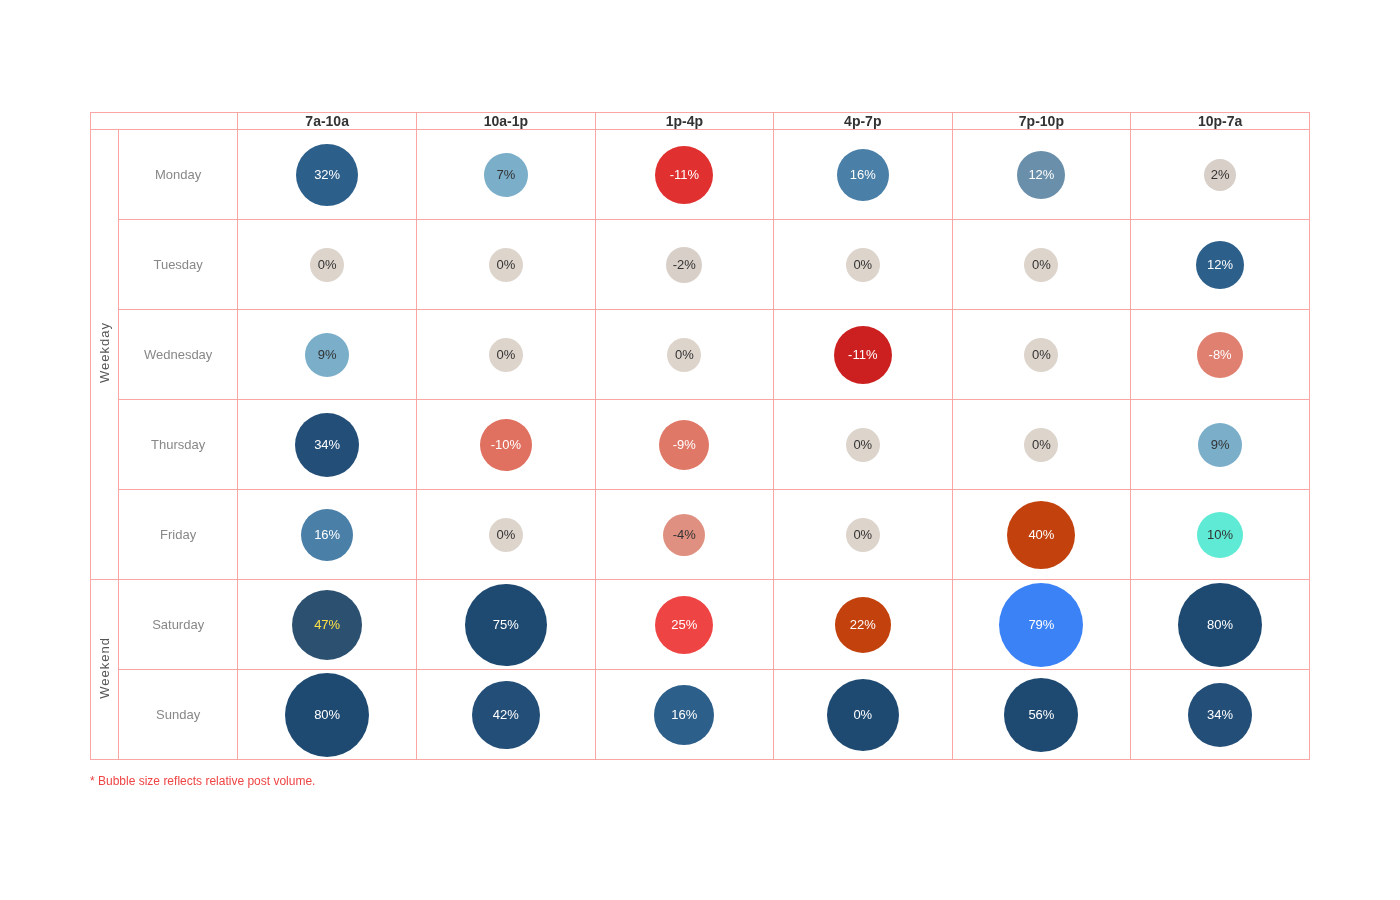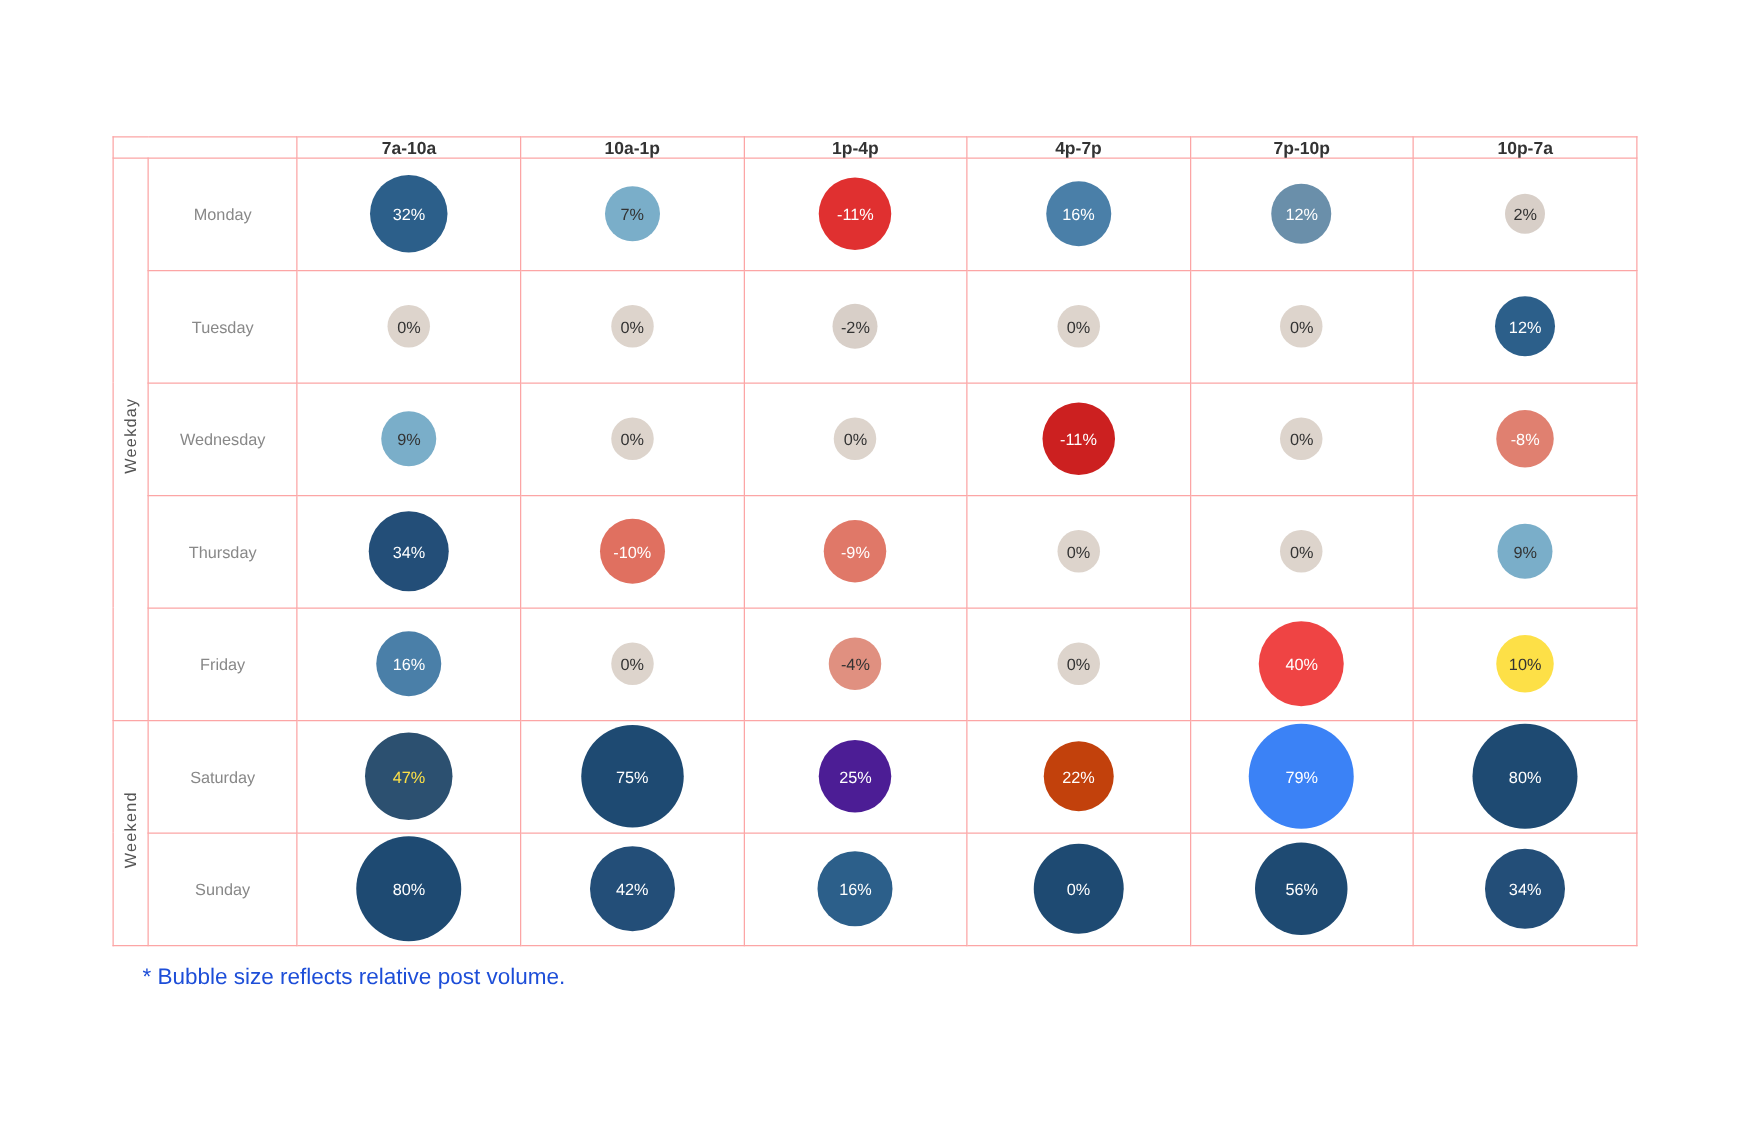--- a/index.html
+++ b/index.html
@@ -75,24 +75,23 @@
       border-radius: 50%;
       display: flex;
       align-items: center;
       justify-content: center;
       font-size: 13px;
       font-weight: 500;
       color: #333;
       flex-shrink: 0;
     }
     .footnote {
-      font-size: 18px;
-      color: #1d4ed8;
+      font-size: 12px;
+      color: #ef4444;
       margin-top: 14px;
-      margin-left: 24px;
     }
     .weekday-section-cell {
       vertical-align: middle;
       text-align: center;
       border: 1px solid #ccc;
     }
     .weekend-section-cell {
       vertical-align: middle;
       text-align: center;
       border: 1px solid #ccc;
@@ -269,45 +268,45 @@
               <div class="bubble" style="width: 42px; height: 42px; background-color: rgb(224, 144, 128); color: rgb(51, 51, 51);">-4%</div>
             </div>
           </td>
           <td class="data-cell">
             <div class="bubble-wrap">
               <div class="bubble" style="width: 34px; height: 34px; background-color: rgb(221, 212, 204); color: rgb(51, 51, 51);">0%</div>
             </div>
           </td>
           <td class="data-cell">
             <div class="bubble-wrap">
-              <div class="bubble" style="width: 68px; height: 68px; background-color: #ef4444; color: rgb(255, 255, 255); text-align: right;">40%</div>
-            </div>
-          </td>
-          <td class="data-cell">
-            <div class="bubble-wrap">
-              <div class="bubble" style="width: 46px; height: 46px; background-color: #fde047; color: rgb(51, 51, 51);">10%</div>
+              <div class="bubble" style="width: 68px; height: 68px; background-color: #c2410c; color: rgb(255, 255, 255); text-align: right;">40%</div>
+            </div>
+          </td>
+          <td class="data-cell">
+            <div class="bubble-wrap">
+              <div class="bubble" style="width: 46px; height: 46px; background-color: #5eead4; color: rgb(51, 51, 51);">10%</div>
             </div>
           </td>
         </tr>
         <tr>
           <td rowspan="2" class="weekend-section-cell" style="width: 28px; padding: 0px 6px;"><span class="section-label">Weekend</span></td>
           <td class="row-label row-header-cell">Saturday</td>
           <td class="data-cell">
             <div class="bubble-wrap">
               <div class="bubble" style="width: 70px; height: 70px; background-color: rgb(44, 80, 112); color: #fde047;">47%</div>
             </div>
           </td>
           <td class="data-cell">
             <div class="bubble-wrap">
               <div class="bubble" style="width: 82px; height: 82px; background-color: rgb(30, 74, 114); color: rgb(255, 255, 255);">75%</div>
             </div>
           </td>
           <td class="data-cell">
             <div class="bubble-wrap">
-              <div class="bubble" style="width: 58px; height: 58px; background-color: #4c1d95; color: rgb(255, 255, 255);">25%</div>
+              <div class="bubble" style="width: 58px; height: 58px; background-color: #ef4444; color: rgb(255, 255, 255);">25%</div>
             </div>
           </td>
           <td class="data-cell">
             <div class="bubble-wrap">
               <div class="bubble" style="width: 56px; height: 56px; background-color: #c2410c; color: rgb(255, 255, 255);">22%</div>
             </div>
           </td>
           <td class="data-cell">
             <div class="bubble-wrap">
               <div class="bubble" style="width: 84px; height: 84px; background-color: #3b82f6; color: rgb(255, 255, 255);">79%</div>

